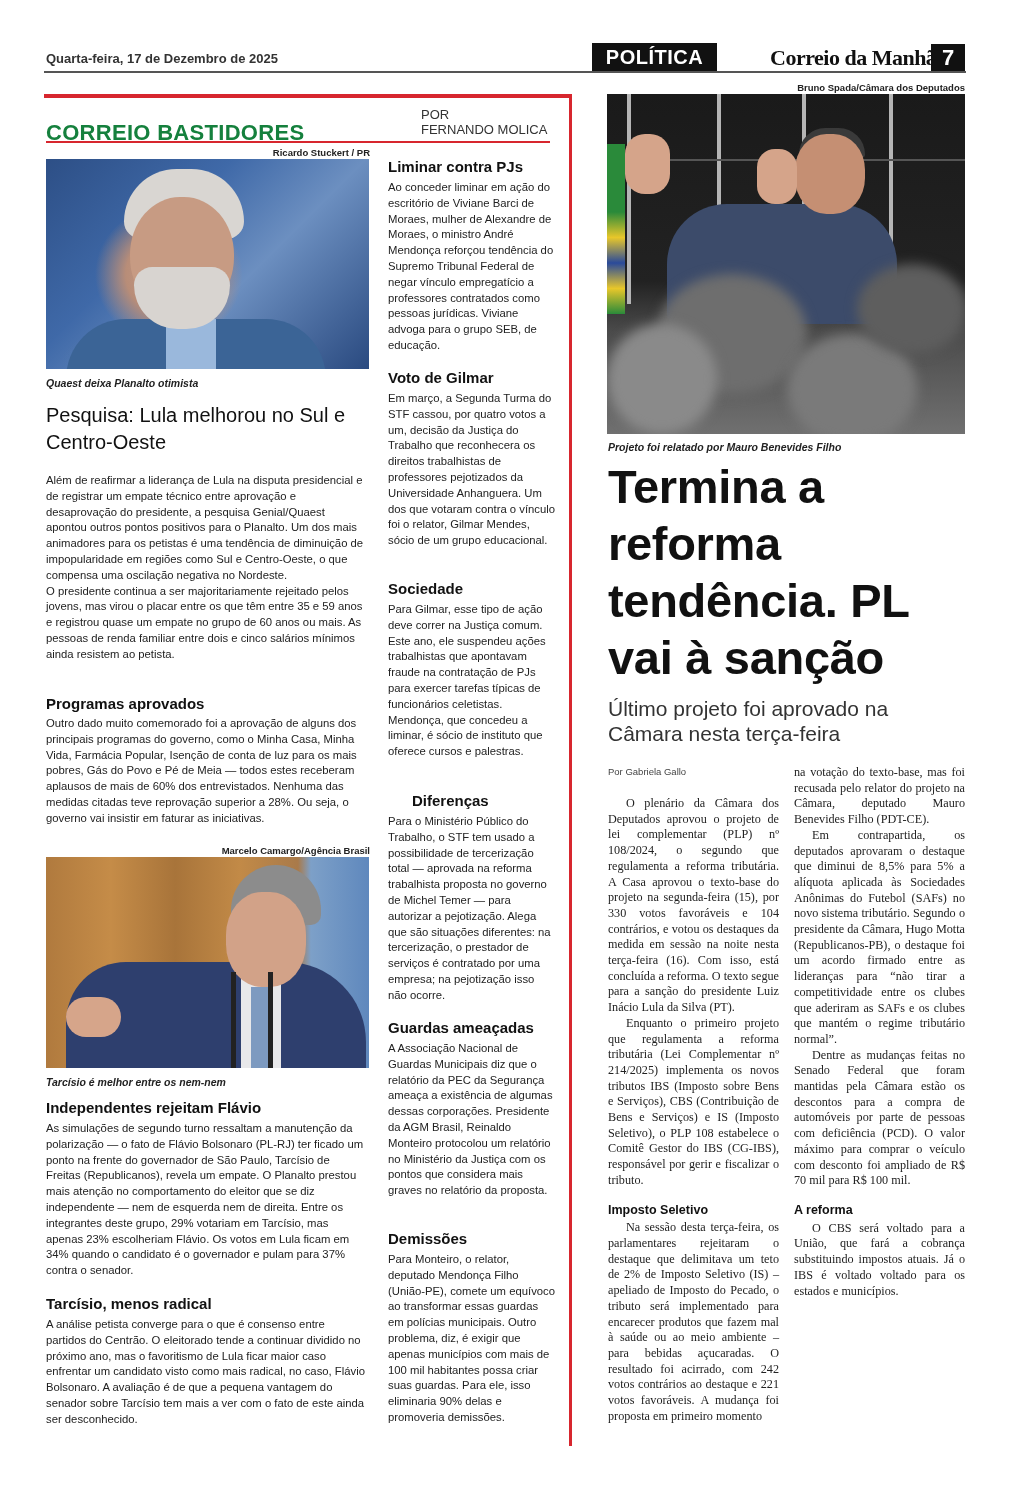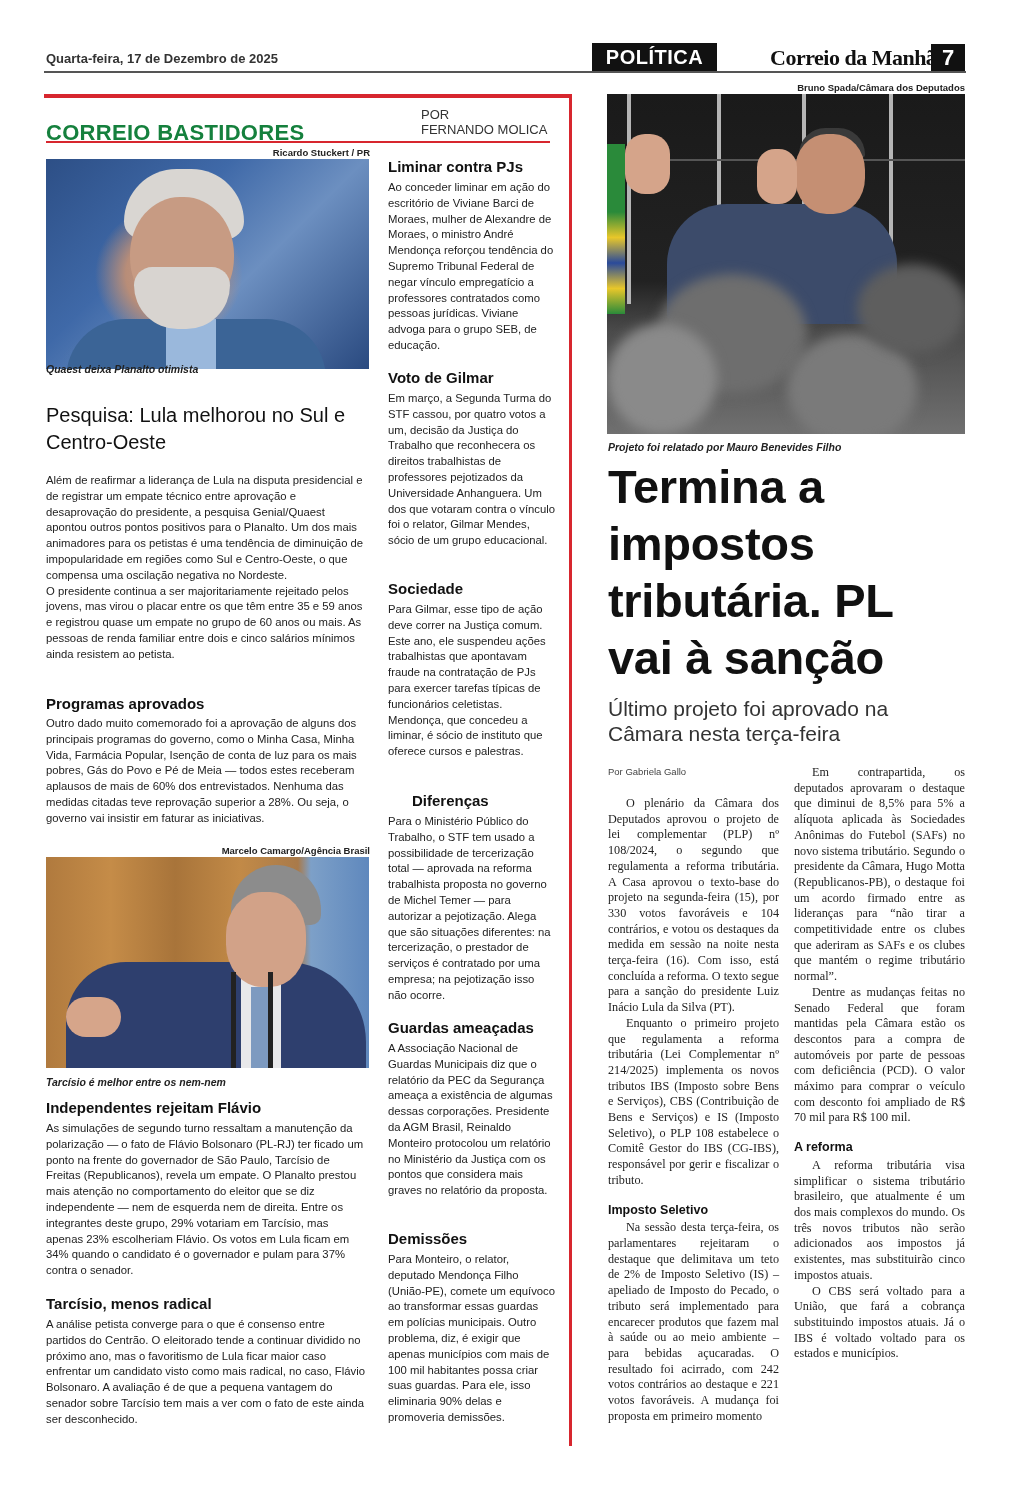--- a/index.html
+++ b/index.html
@@ -95,21 +95,21 @@
 <div class="box-rule"></div>
 
 <div class="credit" style="left:200px; top:147px; width:170px;">Ricardo Stuckert / PR</div>
 <div class="photo photo-lula">
   <div class="suit"></div>
     <div class="shirt"></div>
     <div class="hair"></div>
     <div class="face"></div>
     <div class="beard"></div>
 </div>
-<div class="caption" style="left:46px; top:363px;text-align:center;">Quaest deixa Planalto otimista</div>
+<div class="caption" style="left:46px; top:377px;text-align:center;">Quaest deixa Planalto otimista</div>
 
 <div class="h-big col-left" style="top:402px;">Pesquisa: Lula melhorou no Sul e Centro-Oeste</div>
 <div class="p-sans col-left" style="top:473px;">
   <p>Além de reafirmar a liderança de Lula na disputa presidencial e de registrar um empate técnico entre aprovação e desaprovação do presidente, a pesquisa Genial/Quaest apontou outros pontos positivos para o Planalto. Um dos mais animadores para os petistas é uma tendência de diminuição de impopularidade em regiões como Sul e Centro-Oeste, o que compensa uma oscilação negativa no Nordeste.</p>
   <p>O presidente continua a ser majoritariamente rejeitado pelos jovens, mas virou o placar entre os que têm entre 35 e 59 anos e registrou quase um empate no grupo de 60 anos ou mais. As pessoas de renda familiar entre dois e cinco salários mínimos ainda resistem ao petista.</p>
 </div>
 
 <div class="h-sans h-sub col-left" style="top:695px;">Programas aprovados</div>
 <div class="p-sans col-left" style="top:716px;">Outro dado muito comemorado foi a aprovação de alguns dos principais programas do governo, como o Minha Casa, Minha Vida, Farmácia Popular, Isenção de conta de luz para os mais pobres, Gás do Povo e Pé de Meia — todos estes receberam aplausos de mais de 60% dos entrevistados. Nenhuma das medidas citadas teve reprovação superior a 28%. Ou seja, o governo vai insistir em faturar as iniciativas.</div>
 
@@ -163,30 +163,30 @@
     <div class="head"></div>
   <div class="hand1"></div>
     <div class="hand2"></div>
   <div class="crowd" style="left:50px; top:180px; width:150px; height:120px;"></div>
   <div class="crowd" style="left:0px; top:230px; width:110px; height:110px; background:#8a8a8a;"></div>
   <div class="crowd" style="left:180px; top:240px; width:130px; height:110px; background:#7a7a7a;"></div>
   <div class="crowd" style="left:250px; top:170px; width:110px; height:90px; background:#5e5e5e;"></div>
 </div>
 <div class="caption" style="left:608px; top:441px;">Projeto foi relatado por Mauro Benevides Filho</div>
 
-<div class="story-title">Termina a impostos tributária. PL vai à sanção</div>
+<div class="story-title">Termina a reforma tendência. PL vai à sanção</div>
 <div class="story-sub">Último projeto foi aprovado na Câmara nesta terça-feira</div>
 <div class="story-by">Por Gabriela Gallo</div>
 
 <div class="serif-col r1">
   <p>O plenário da Câmara dos Deputados aprovou o projeto de lei complementar (PLP) nº 108/2024, o segundo que regulamenta a reforma tributária. A Casa aprovou o texto-base do projeto na segunda-feira (15), por 330 votos favoráveis e 104 contrários, e votou os destaques da medida em sessão na noite nesta terça-feira (16). Com isso, está concluída a reforma. O texto segue para a sanção do presidente Luiz Inácio Lula da Silva (PT).</p>
   <p>Enquanto o primeiro projeto que regulamenta a reforma tributária (Lei Complementar nº 214/2025) implementa os novos tributos IBS (Imposto sobre Bens e Serviços), CBS (Contribuição de Bens e Serviços) e IS (Imposto Seletivo), o PLP 108 estabelece o Comitê Gestor do IBS (CG-IBS), responsável por gerir e fiscalizar o tributo.</p>
   <h4>Imposto Seletivo</h4>
   <p>Na sessão desta terça-feira, os parlamentares rejeitaram o destaque que delimitava um teto de 2% de Imposto Seletivo (IS) – apeliado de Imposto do Pecado, o tributo será implementado para encarecer produtos que fazem mal à saúde ou ao meio ambiente – para bebidas açucaradas. O resultado foi acirrado, com 242 votos contrários ao destaque e 221 votos favoráveis. A mudança foi proposta em primeiro momento</p>
 </div>
 
 <div class="serif-col r2">
+  <p class="noindent">na votação do texto-base, mas foi recusada pelo relator do projeto na Câmara, deputado Mauro Benevides Filho (PDT-CE).</p>
   <p>Em contrapartida, os deputados aprovaram o destaque que diminui de 8,5% para 5% a alíquota aplicada às Sociedades Anônimas do Futebol (SAFs) no novo sistema tributário. Segundo o presidente da Câmara, Hugo Motta (Republicanos-PB), o destaque foi um acordo firmado entre as lideranças para “não tirar a competitividade entre os clubes que aderiram as SAFs e os clubes que mantém o regime tributário normal”.</p>
   <p>Dentre as mudanças feitas no Senado Federal que foram mantidas pela Câmara estão os descontos para a compra de automóveis por parte de pessoas com deficiência (PCD). O valor máximo para comprar o veículo com desconto foi ampliado de R$ 70 mil para R$ 100 mil.</p>
   <h4>A reforma</h4>
-  <p>A reforma tributária visa simplificar o sistema tributário brasileiro, que atualmente é um dos mais complexos do mundo. Os três novos tributos não serão adicionados aos impostos já existentes, mas substituirão cinco impostos atuais.</p>
   <p>O CBS será voltado para a União, que fará a cobrança substituindo impostos atuais. Já o IBS é voltado voltado para os estados e municípios.</p>
 </div>
 
 </body></html>

